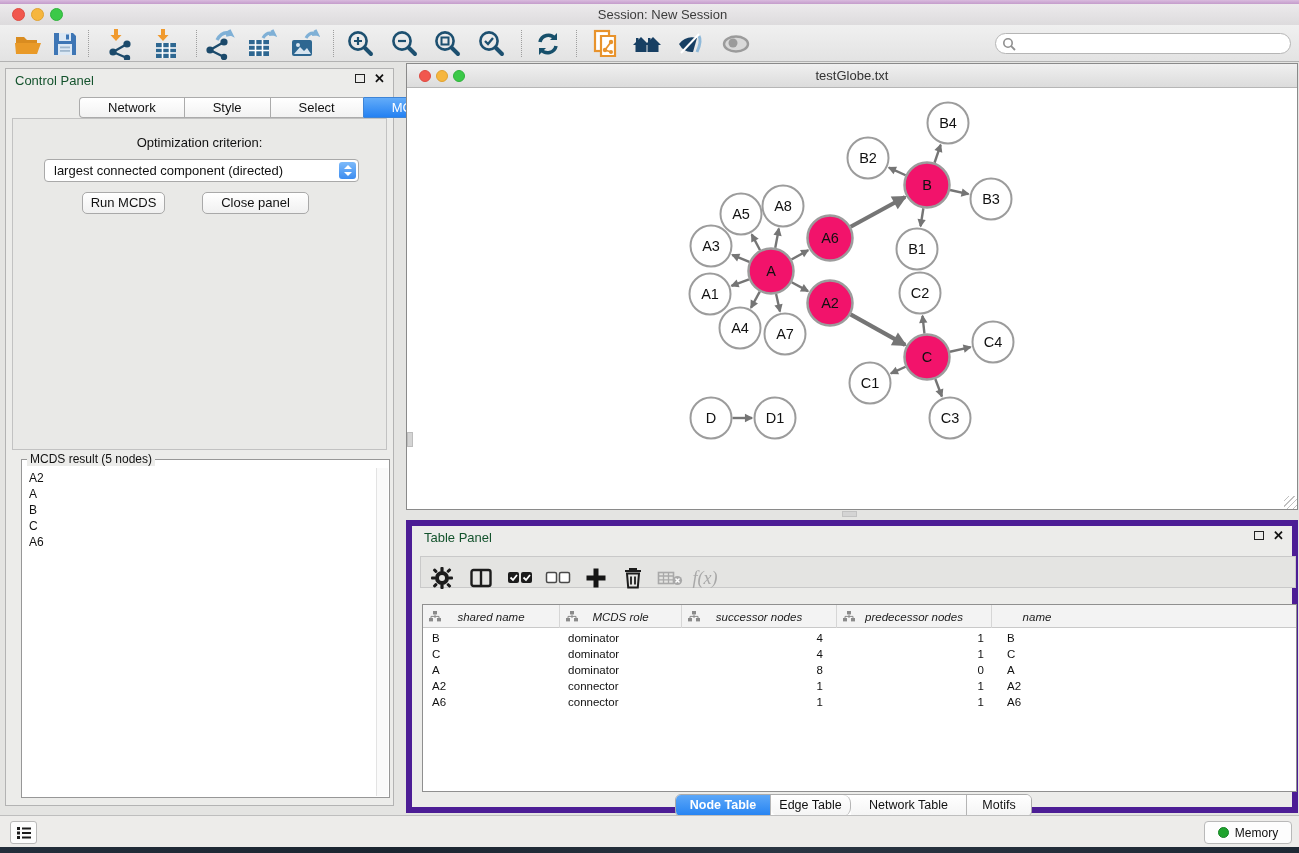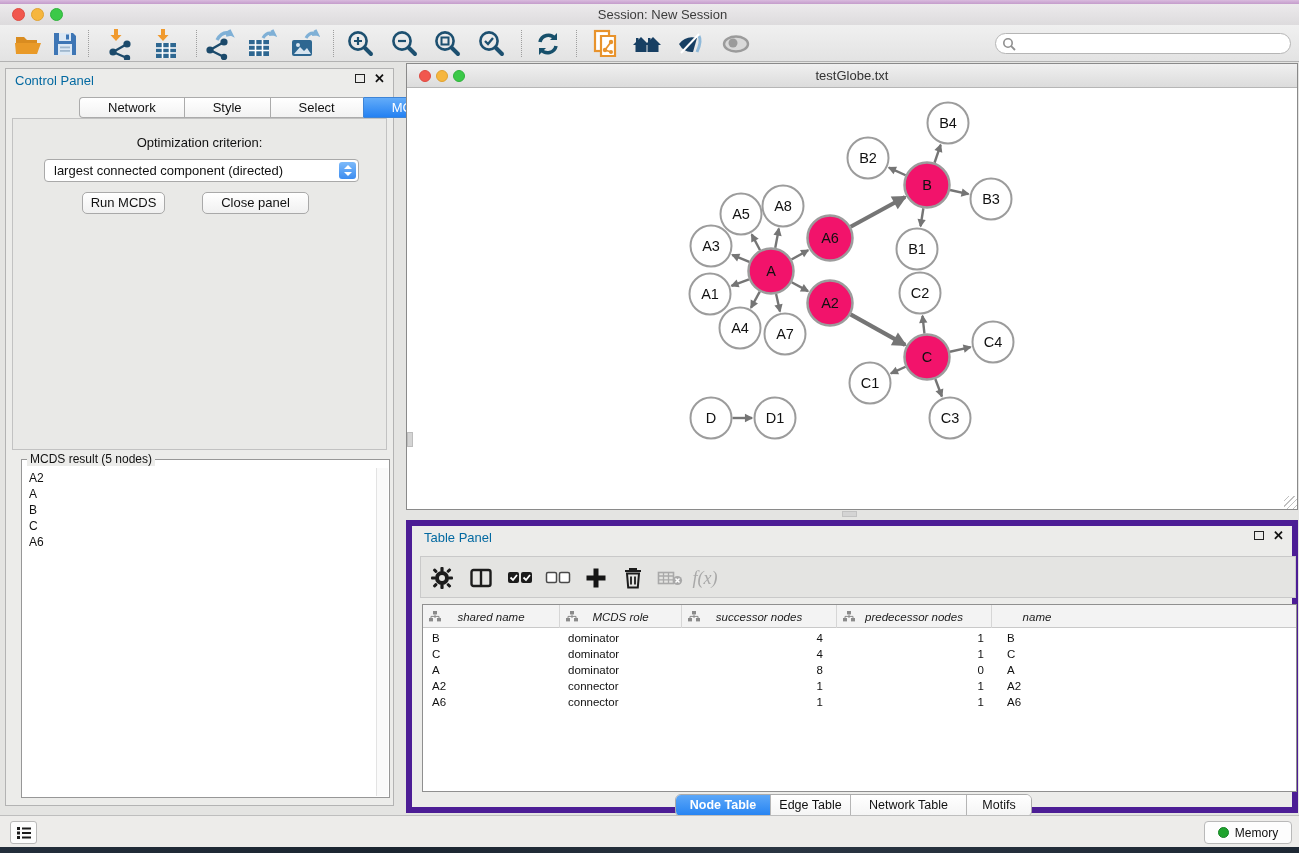--- a/index.html
+++ b/index.html
@@ -26,21 +26,21 @@
            border-left:1px dotted #9E9E9E; }
   .searchbox { position:absolute; left:995px; top:8px; width:296px; height:21px;
                border:1px solid #B5B5B5; border-radius:11px; background:#fff; }
   .searchbox svg { position:absolute; left:6px; top:3px; }
   .searchbox input { position:absolute; left:24px; top:1px; width:264px; height:17px;
                      border:none; outline:none; font-size:12px; background:transparent; }
 
   
   .control-panel { position:absolute; left:5px; top:68px; width:389px; height:738px;
                    background:#ECECEA; border:1px solid #B3B3B3; }
-  .panel-title { position:absolute; left:9px; top:4px; font-size:13px; color:#0369a1; }
+  .panel-title { position:absolute; left:9px; top:4px; font-size:13px; color:#14532d; }
   .panel-btns { position:absolute; right:8px; top:3px; display:flex; gap:9px; align-items:center; }
   .float-glyph { width:10px; height:9px; border:1.6px solid #222; display:inline-block; }
   .close-glyph { font-size:13px; font-weight:bold; color:#111; line-height:13px; }
 
   .cp-tabs { position:absolute; left:73px; top:28px; display:flex; }
   .cp-tab { height:21px; line-height:19px; padding:0 28px; font-size:13px; color:#111;
             background:linear-gradient(#FFFFFF,#F2F2F2); border:1px solid #ABABAB; border-right:none; }
   .cp-tab:first-child { border-radius:4px 0 0 4px; }
   .cp-tab:last-child  { border-right:1px solid #ABABAB; border-radius:0 4px 4px 0; }
   .cp-tab.active { background:linear-gradient(#63ACF9,#2481F2); color:#fff; border-color:#3E84D6; }
@@ -84,21 +84,21 @@
   .nw-grip-left { position:absolute; left:0; top:368px; width:6px; height:15px;
                   background:#D4D4D4; border:1px solid #BDBDBD; }
   .nw-corner { position:absolute; right:0; bottom:0; width:13px; height:13px;
      background:repeating-linear-gradient(135deg, transparent 0 3px, #C0C0C0 3px 4px); }
   .pane-grip-bottom { position:absolute; left:842px; top:511px; width:15px; height:6px;
                       background:#D4D4D4; border:1px solid #C2C2C2; }
 
   
   .table-panel { position:absolute; left:406px; top:520px; width:892px; height:293px;
                  background:#ECECEA; border:6px solid #4c1d95; }
-  .tp-toolbar { position:absolute; left:8px; top:30px; width:876px; height:42px;
+  .tp-toolbar { position:absolute; left:8px; top:30px; width:876px; height:32px;
                 background:#E4E4E2; border:1px solid #C9C9C9; }
   .tpi { position:absolute; top:5px; width:32px; height:32px; display:flex; align-items:center; justify-content:center; }
   .fx-label { font-family:"Liberation Serif", serif; font-style:italic; font-size:18px; color:#A8A8A8; }
 
   .node-table { position:absolute; left:10px; top:78px; width:875px; height:188px;
                 background:#fff; border:1px solid #8F8F8F; }
   .nt-header { position:absolute; left:0; top:0; right:0; height:23px; background:#F3F3F3;
                border-bottom:1px solid #C9C9C9; display:flex; }
   .nt-hcell { position:relative; height:23px; border-right:1px solid #D6D6D6;
               font-size:11.5px; color:#1C1C1C; display:flex; align-items:center; justify-content:center;font-style:italic; }
@@ -113,21 +113,21 @@
   .nt-cell.c3 { text-align:right; padding-right:14px; }
   .nt-cell.c4 { text-align:right; padding-right:8px; }
   .nt-cell.c5 { padding-left:15px; }
 
   .tp-tabs { position:absolute; left:263px; top:268px; height:23px; display:flex;
              border:1px solid #ABABAB; border-radius:6px; overflow:hidden; background:#fff; }
   .tp-tab { height:100%; font-size:12.5px; color:#111; text-align:center; line-height:21px;
             border-right:1px solid #B5B5B5; background:linear-gradient(#FFFFFF,#F4F4F4); }
   .tp-tab:last-child { border-right:none; }
   .tp-tab.active { background:linear-gradient(#5CA7F8,#2583F2); color:#fff;font-weight:bold; }
-  .t1 { width:95px; } .t2 { width:80px; } .t3 { width:116px; } .t4 { width:64px; }
+  .t1 { width:95px; } .t2 { width:80px;border-radius:8px; } .t3 { width:116px; } .t4 { width:64px; }
 
   
   .status-bar { position:absolute; left:0; top:815px; width:1299px; height:32px;
                 background:#EDECEA; border-top:1px solid #BEBEBE; }
   .list-btn { position:absolute; left:10px; top:5px; width:27px; height:23px; background:#FDFDFD;
               border:1px solid #B9B9B9; border-radius:3px; display:flex; align-items:center; justify-content:center; }
   .memory-btn { position:absolute; right:7px; top:5px; width:88px; height:23px; background:#FDFDFD;
                 border:1px solid #B9B9B9; border-radius:4px; display:flex; align-items:center;
                 justify-content:center; gap:6px; font-size:12px; color:#111; }
   .mem-dot { width:11px; height:11px; border-radius:50%; background:#1FA32E; border:1px solid #158223; }

